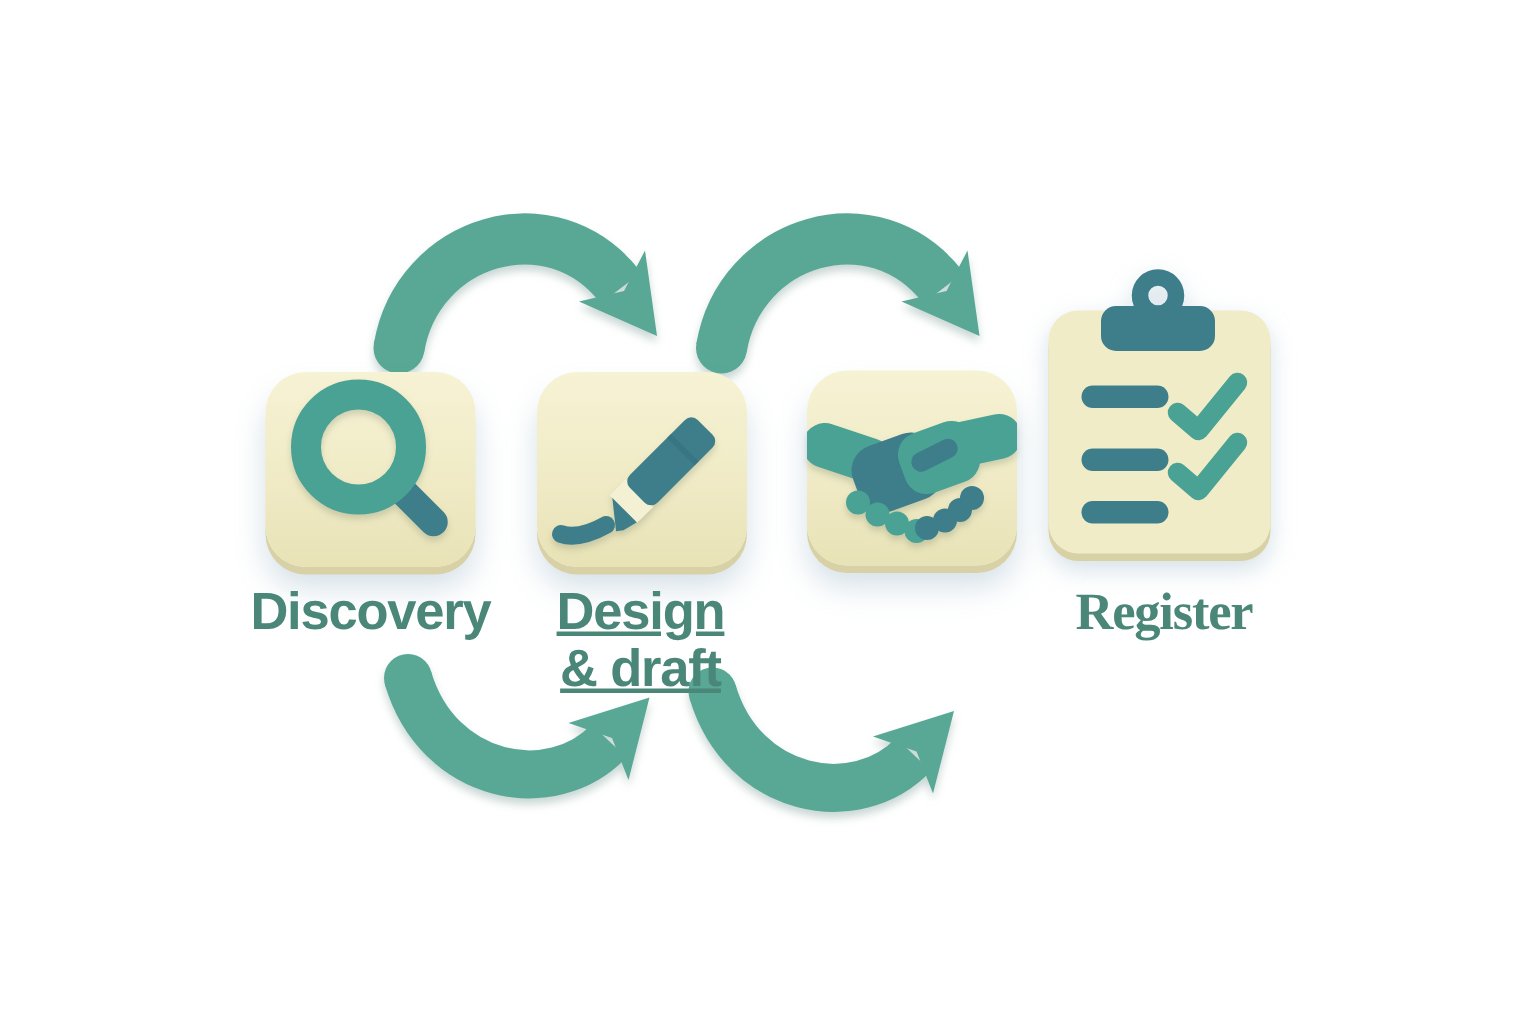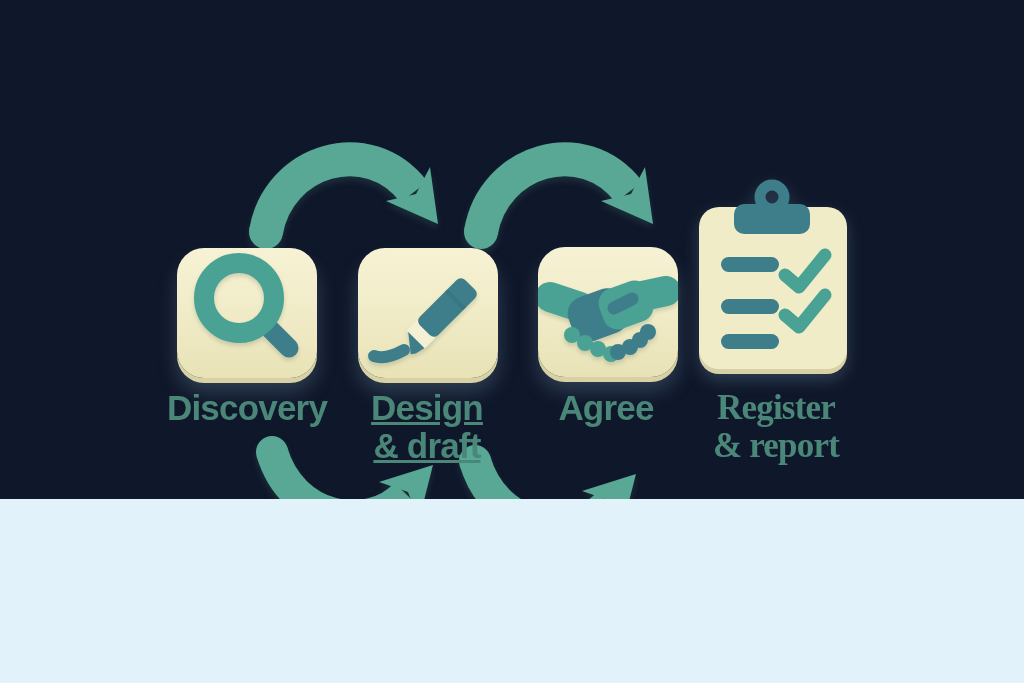--- a/index.html
+++ b/index.html
@@ -5,23 +5,23 @@
 <style>
   html, body {
     margin: 0;
     padding: 0;
     background: #e1f2fa;
     font-family: "Liberation Sans", "DejaVu Sans", sans-serif;
   }
   #canvas {
     position: relative;
     width: 1024px;
-    height: 499px;
+    height: 683px;
     margin: 0 auto;
-    background: #0f172a;
+    background: #ffffff;
     overflow: hidden;
   }
   .arrow-layer {
     position: absolute;
     left: 0; top: 0;
   }
   .flow-arrow {
     filter: drop-shadow(0 4px 3px rgba(62, 110, 100, 0.28));
   }
   .flow-arrow .tail {
@@ -166,20 +166,18 @@
 
   <div class="step-label" style="left:147px;">
     <div>Discovery</div>
     <div></div>
   </div>
   <div class="step-label" style="left:327px;text-decoration:underline;">
     <div>Design</div>
     <div>&amp; draft</div>
   </div>
   <div class="step-label" style="left:506px;">
-    <div>Agree</div>
   </div>
   <div class="step-label" style="left:676px;font-family:Liberation Serif, serif;">
     <div>Register</div>
-    <div>&amp; report</div>
   </div>
 
 </div>
 
 </body></html>

